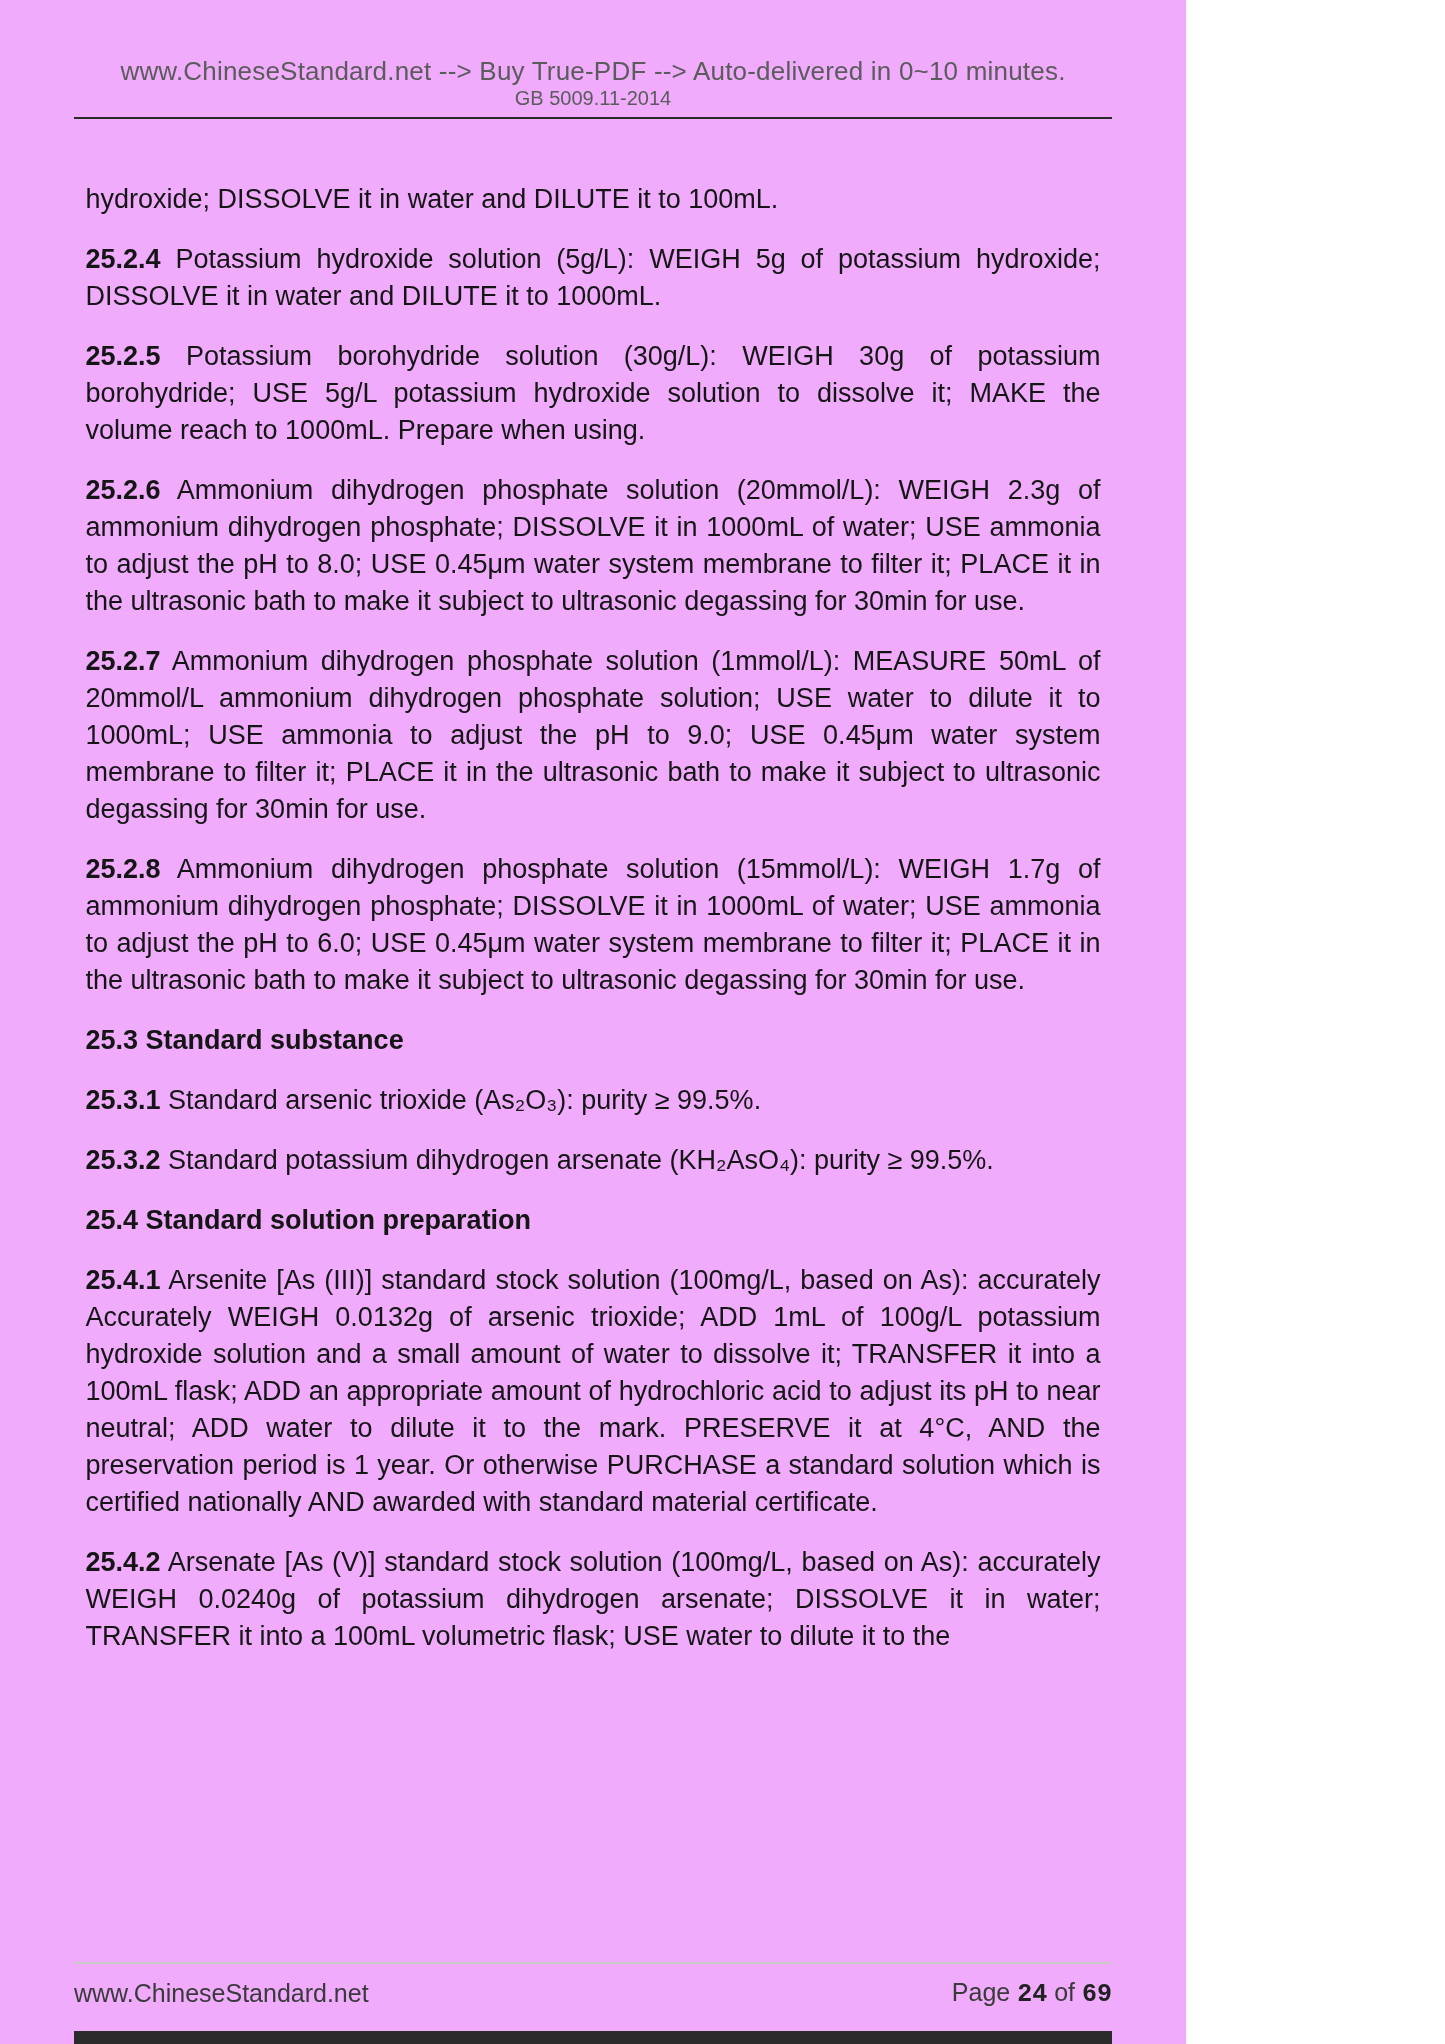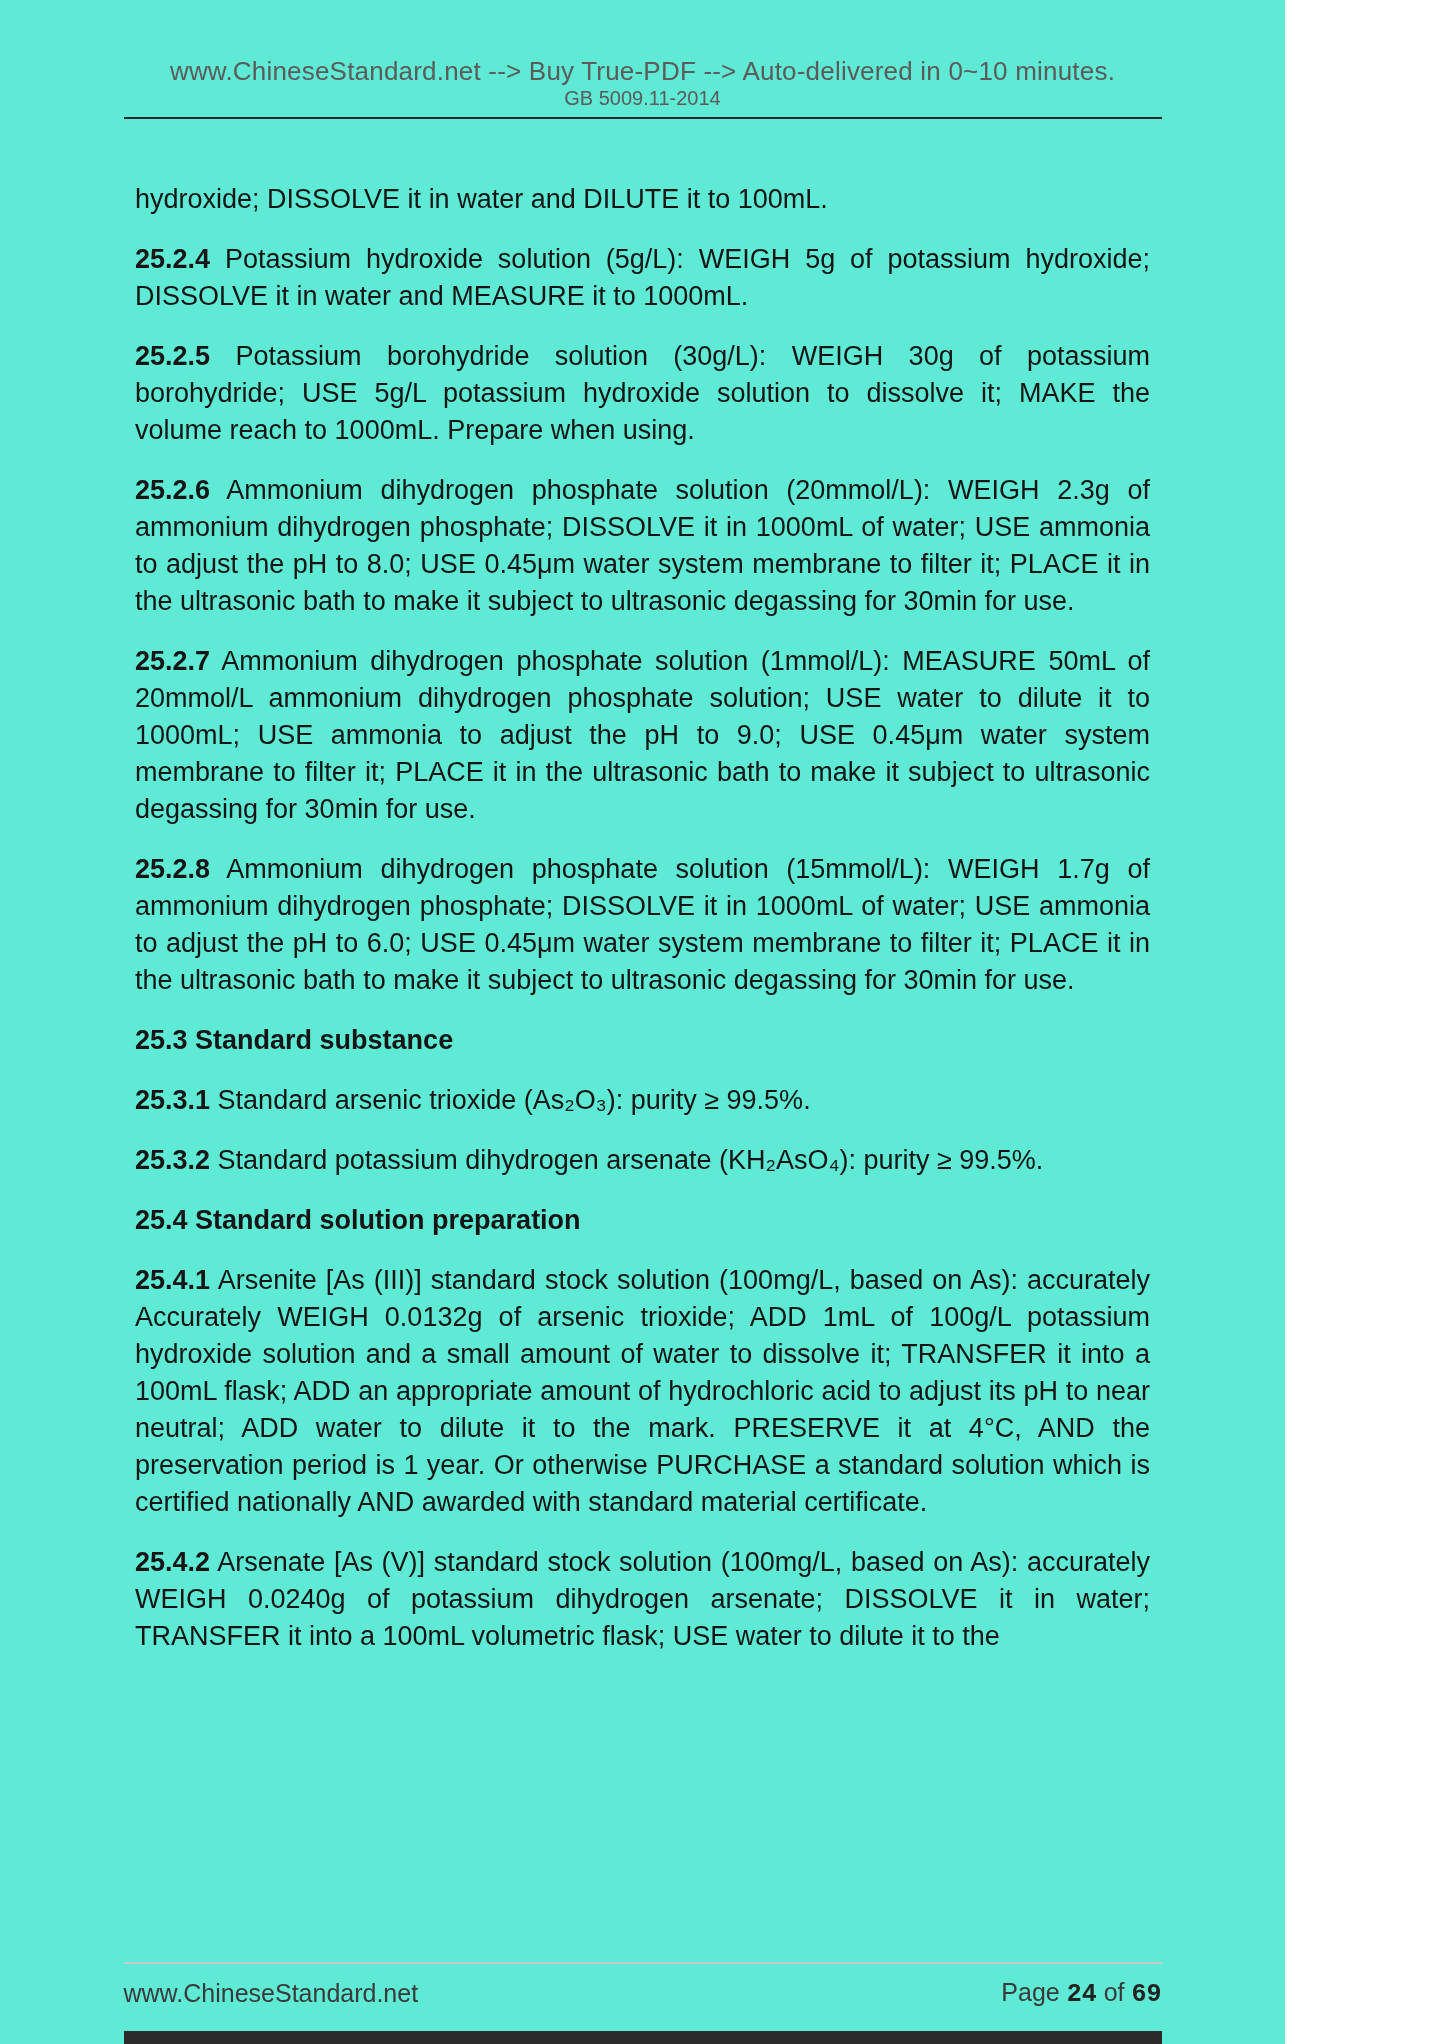--- a/index.html
+++ b/index.html
@@ -1,20 +1,20 @@
 <!DOCTYPE html>
 <html><head>
 <meta charset="utf-8">
 <style>
   html, body { margin: 0; padding: 0; background: #ffffff; }
   .page {
     position: relative;
-    width: 1285px;
+    width: 1186px;
     height: 2044px;
-    background: #5eead4;
+    background: #f0abfc;
     font-family: "Liberation Sans", sans-serif;
     color: #111111;
     overflow: hidden;
   }
   .page-header { padding-top: 56px; text-align: center; color: #5b5b5b; }
   .tagline { font-size: 26px; letter-spacing: 0.2px; }
   .doc-id { font-size: 20px; }
   .header-rule {
     width: 1038px;
     margin: 7px auto 0 auto;
@@ -65,21 +65,21 @@
 <div class="page">
 
   <header class="page-header">
     <div class="tagline">www.ChineseStandard.net --&gt; Buy True-PDF --&gt; Auto-delivered in 0~10 minutes.</div>
     <div class="doc-id">GB 5009.11-2014</div>
     <div class="header-rule"></div>
   </header>
 
   <main class="doc-body" id="doc-body">
       <p class="block"><span>hydroxide; DISSOLVE it in water and DILUTE it to 100mL.</span></p>
-      <p class="block"><span class="label">25.2.4</span> <span>Potassium hydroxide solution (5g/L): WEIGH 5g of potassium hydroxide; DISSOLVE it in water and MEASURE it to 1000mL.</span></p>
+      <p class="block"><span class="label">25.2.4</span> <span>Potassium hydroxide solution (5g/L): WEIGH 5g of potassium hydroxide; DISSOLVE it in water and DILUTE it to 1000mL.</span></p>
       <p class="block"><span class="label">25.2.5</span> <span>Potassium borohydride solution (30g/L): WEIGH 30g of potassium borohydride; USE 5g/L potassium hydroxide solution to dissolve it; MAKE the volume reach to 1000mL. Prepare when using.</span></p>
       <p class="block"><span class="label">25.2.6</span> <span>Ammonium dihydrogen phosphate solution (20mmol/L): WEIGH 2.3g of ammonium dihydrogen phosphate; DISSOLVE it in 1000mL of water; USE ammonia to adjust the pH to 8.0; USE 0.45μm water system membrane to filter it; PLACE it in the ultrasonic bath to make it subject to ultrasonic degassing for 30min for use.</span></p>
       <p class="block"><span class="label">25.2.7</span> <span>Ammonium dihydrogen phosphate solution (1mmol/L): MEASURE 50mL of 20mmol/L ammonium dihydrogen phosphate solution; USE water to dilute it to 1000mL; USE ammonia to adjust the pH to 9.0; USE 0.45μm water system membrane to filter it; PLACE it in the ultrasonic bath to make it subject to ultrasonic degassing for 30min for use.</span></p>
       <p class="block"><span class="label">25.2.8</span> <span>Ammonium dihydrogen phosphate solution (15mmol/L): WEIGH 1.7g of ammonium dihydrogen phosphate; DISSOLVE it in 1000mL of water; USE ammonia to adjust the pH to 6.0; USE 0.45μm water system membrane to filter it; PLACE it in the ultrasonic bath to make it subject to ultrasonic degassing for 30min for use.</span></p>
       <p class="block heading"><span class="label">25.3</span> <span>Standard substance</span></p>
       <p class="block"><span class="label">25.3.1</span> <span>Standard arsenic trioxide (As₂O₃): purity ≥ 99.5%.</span></p>
       <p class="block"><span class="label">25.3.2</span> <span>Standard potassium dihydrogen arsenate (KH₂AsO₄): purity ≥ 99.5%.</span></p>
       <p class="block heading"><span class="label">25.4</span> <span>Standard solution preparation</span></p>
       <p class="block"><span class="label">25.4.1</span> <span>Arsenite [As (III)] standard stock solution (100mg/L, based on As): accurately Accurately WEIGH 0.0132g of arsenic trioxide; ADD 1mL of 100g/L potassium hydroxide solution and a small amount of water to dissolve it; TRANSFER it into a 100mL flask; ADD an appropriate amount of hydrochloric acid to adjust its pH to near neutral; ADD water to dilute it to the mark. PRESERVE it at 4°C, AND the preservation period is 1 year. Or otherwise PURCHASE a standard solution which is certified nationally AND awarded with standard material certificate.</span></p>
       <p class="block"><span class="label">25.4.2</span> <span>Arsenate [As (V)] standard stock solution (100mg/L, based on As): accurately WEIGH 0.0240g of potassium dihydrogen arsenate; DISSOLVE it in water; TRANSFER it into a 100mL volumetric flask; USE water to dilute it to the</span></p>

